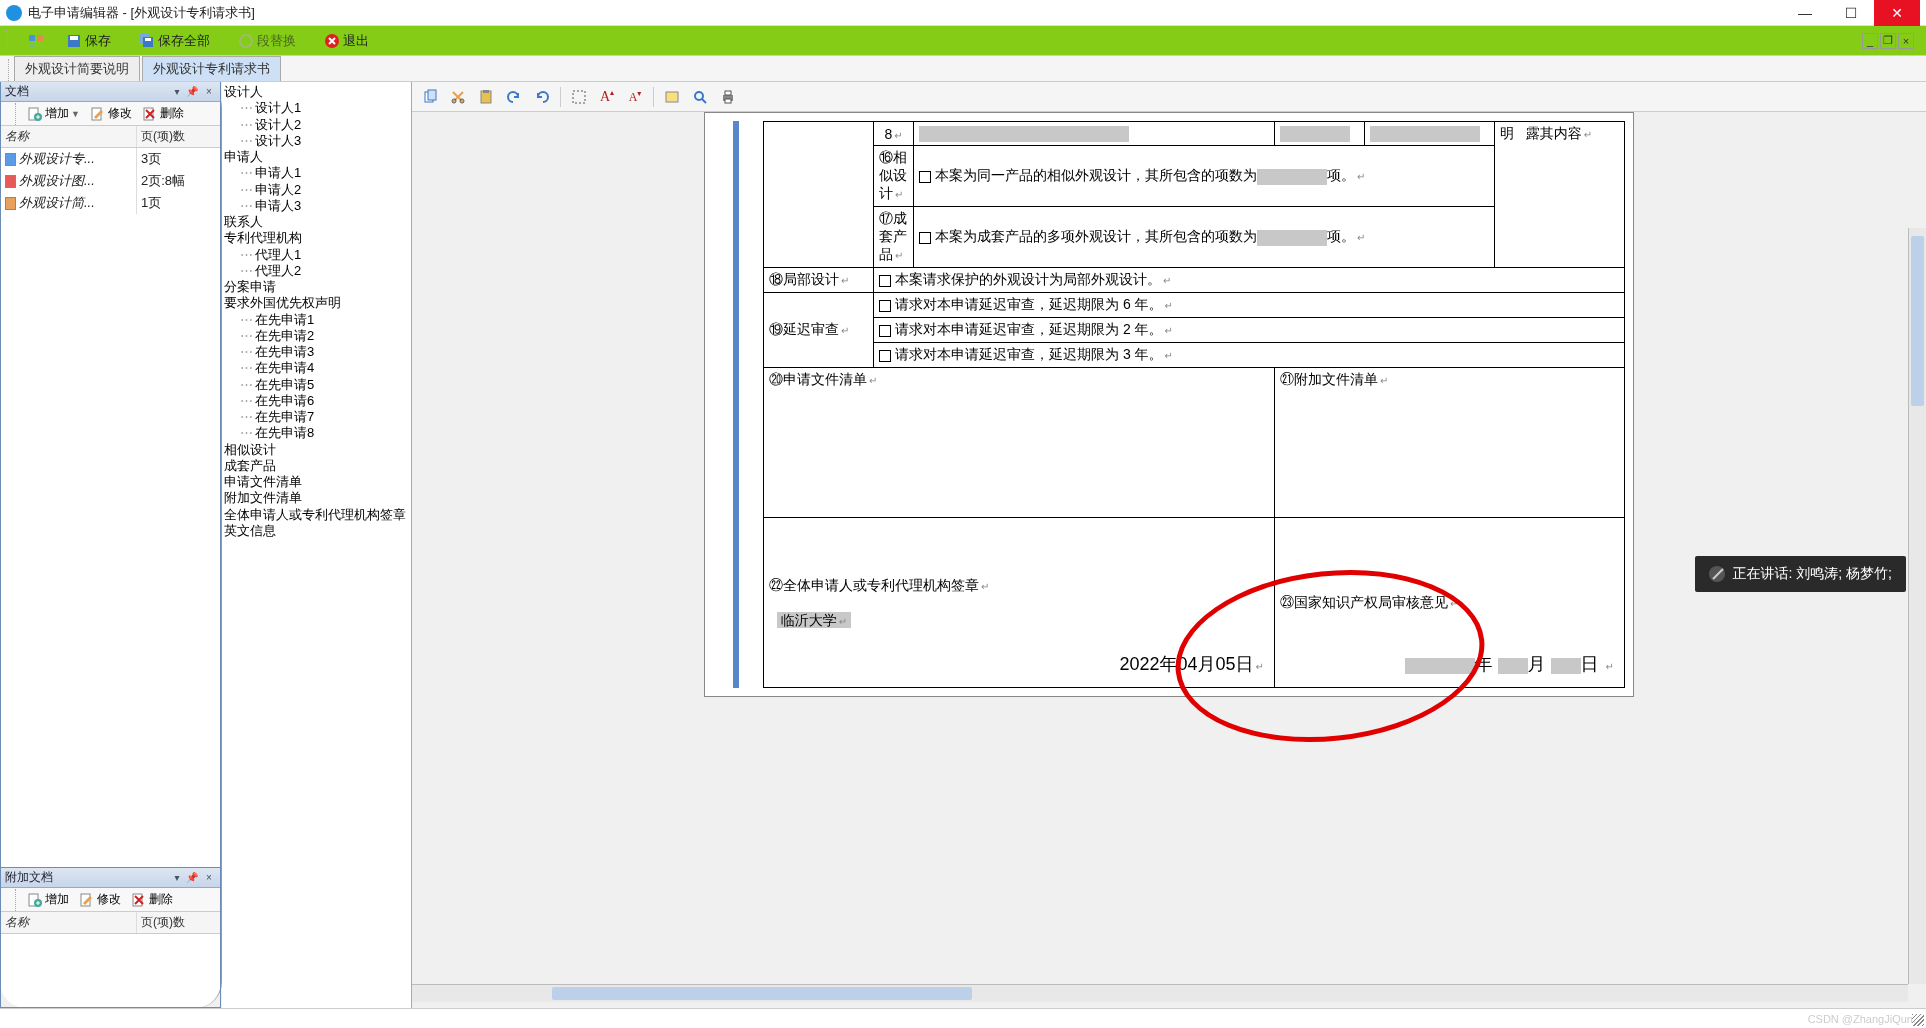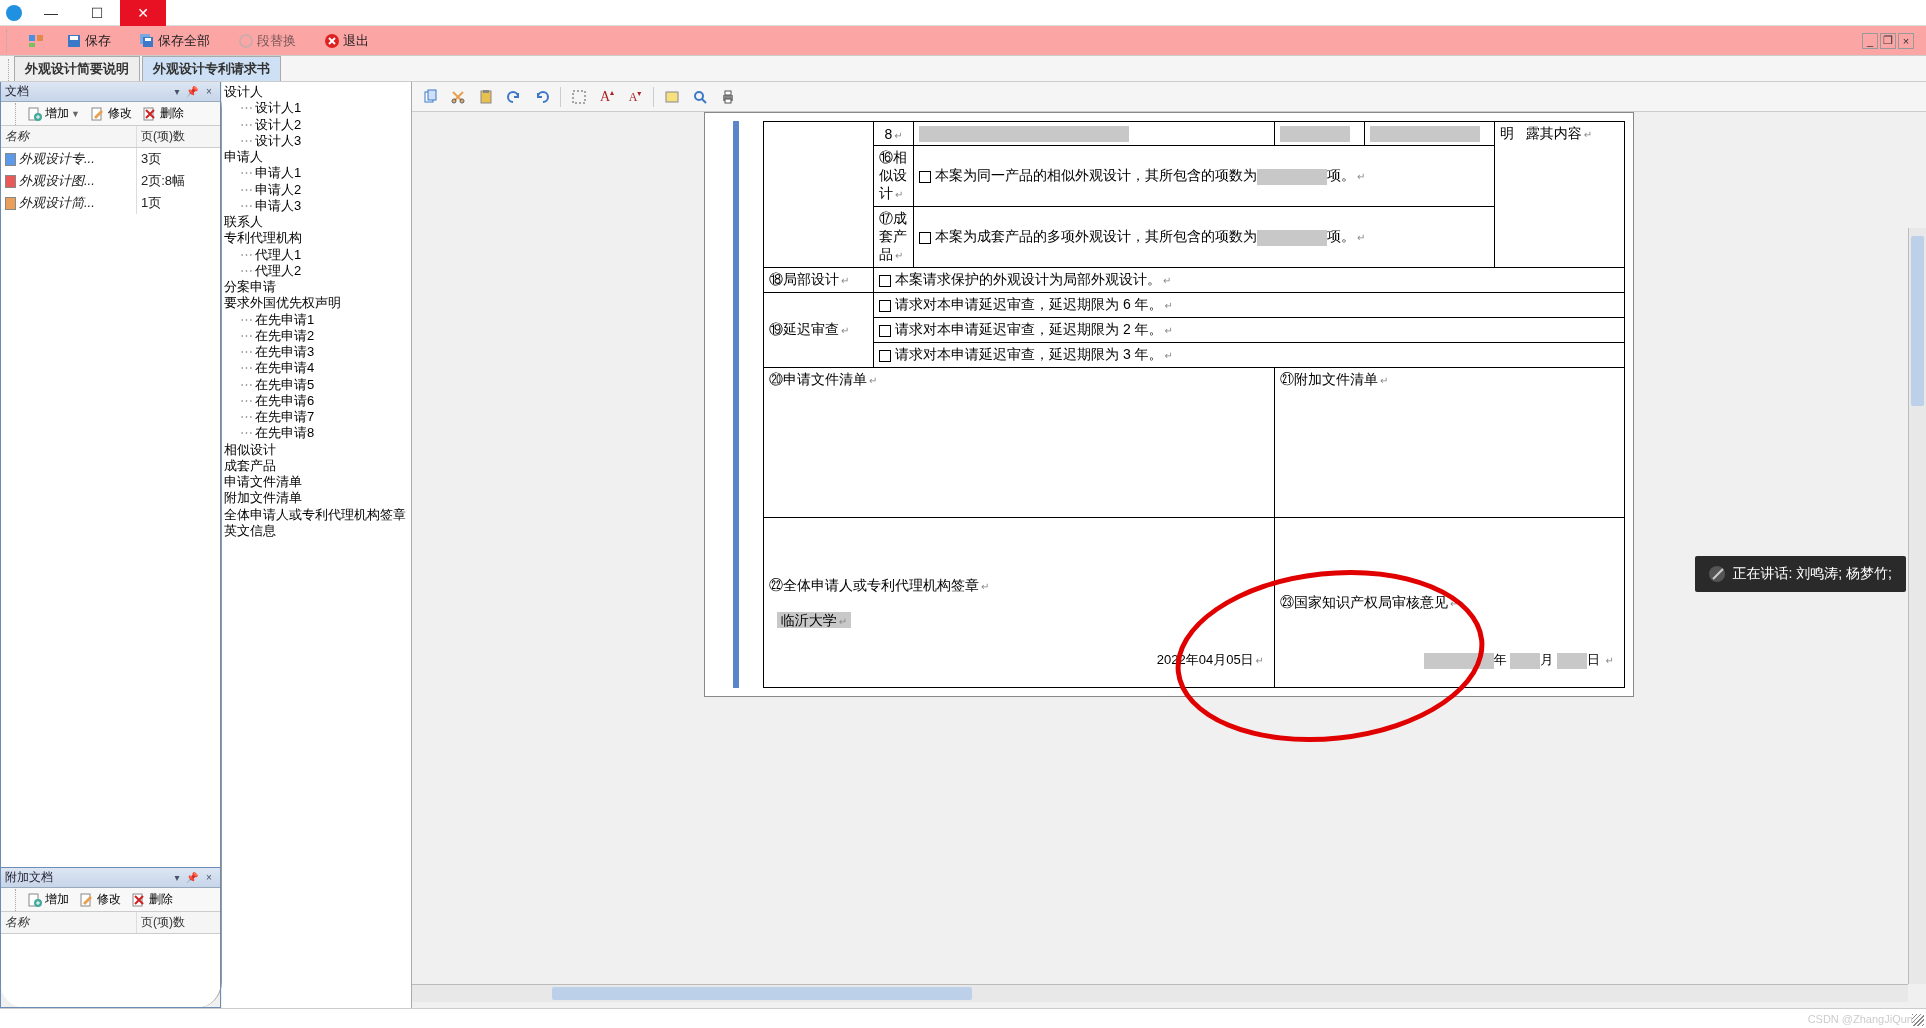--- a/index.html
+++ b/index.html
@@ -7,31 +7,31 @@
 
 
 .titlebar { height: 26px; background: #fff; display: flex; align-items: center; padding: 0 6px; border-bottom: 1px solid #ddd; }
 .titlebar .appicon { width: 16px; height: 16px; border-radius: 50%; background: #2090e0; margin-right: 6px; }
 .titlebar .title { font-size: 13px; color: #222; flex: 1; }
 .winbtns { display: flex; }
 .winbtn { width: 46px; height: 26px; display: flex; align-items: center; justify-content: center; font-size: 14px; color: #333; }
 .winbtn.close { background: #e81123; color: #fff; }
 
 
-.maintoolbar { height: 30px; background: #fca5a5; border-bottom: 1px solid #ccc; display: flex; align-items: center; padding: 0 4px; gap: 16px; text-align: center; }
+.maintoolbar { height: 30px; background: #84cc16; border-bottom: 1px solid #ccc; display: flex; align-items: center; padding: 0 4px; gap: 16px; text-align: center; }
 .tb-btn { display: flex; align-items: center; gap: 3px; padding: 2px 6px; font-size: 13px; color: #222; cursor: pointer; border-radius: 2px; }
 .tb-sep { width: 4px; height: 22px; border-left: 1px dotted #aaa; margin: 0 2px; }
 .ico { width: 16px; height: 16px; display: inline-block; }
 .mdi-sep { flex: 1; }
 .mdibtns { display: flex; gap: 2px; padding-right: 8px; }
 .mdibtn { width: 16px; height: 16px; display: flex; align-items: center; justify-content: center; font-size: 11px; color: #333; border: 1px solid #999; }
 
 
 .tabrow { height: 26px; background: #f5f5f5; border-bottom: 1px solid #ccc; display: flex; align-items: flex-end; padding-left: 6px; }
-.tab { padding: 3px 10px; font-size: 13px; color: #333; background: #eee; border: 1px solid #aaa; border-bottom: none; margin-right: 2px; font-weight: bold; }
+.tab { padding: 3px 10px; font-size: 13px; color: #333; background: #eee; border: 1px solid #aaa; border-bottom: none; margin-right: 2px; }
 .tab.active { background: #cde0f5; }
 
 
 .workarea { display: flex; height: calc(1028px - 26px - 30px - 26px - 20px); }
 
 .leftcol { width: 222px; display: flex; flex-direction: column; border-right: 1px solid #999; background: #fff; border-radius: 26px; }
 .panel { border: 1px solid #6b8cb5; border-top: none; display: flex; flex-direction: column; }
 .panel-header { background: linear-gradient(#dde6f2,#c7d5ea); height: 20px; display: flex; align-items: center; padding: 0 4px; font-size: 12px; color: #223; border-bottom: 1px solid #9ab; }
 .panel-header .spacer { flex: 1; }
 .panel-header .ph-btn { width: 14px; height: 14px; margin-left: 2px; display: inline-flex; align-items: center; justify-content: center; font-size: 10px; color: #456; }
@@ -66,21 +66,21 @@
 .page { width: 930px; margin: 0 auto 20px; background: #fff; border: 1px solid #888; position: relative; padding: 8px; }
 .page-inner { border-left: 6px solid #5a85c8; margin-left: 20px; padding-left: 24px; }
 
 .form-tbl { border-collapse: collapse; width: 100%; font-size: 14px; }
 .form-tbl td { border: 1px solid #000; padding: 3px 5px; vertical-align: middle; color: #000; position: relative; }
 .chk { display: inline-block; width: 12px; height: 12px; border: 1px solid #000; margin-right: 4px; vertical-align: middle; }
 .grayfield { display: inline-block; background: #c8c8c8; height: 16px; vertical-align: middle; }
 .ret::after { content: "↵"; color: #888; font-size: 10px; margin-left: 2px; }
 .row-tall td { height: 150px; vertical-align: top; }
 .sig-cell { height: 170px; vertical-align: top; position: relative; }
-.date-line { position: absolute; bottom: 18px; right: 10px; font-size: 13px; }
+.date-line { position: absolute; bottom: 11px; right: 10px; font-size: 18px; }
 
 .red-circle { position: absolute; border: 5px solid #e00000; border-radius: 50%; width: 310px; height: 170px; left: 470px; top: 458px; transform: rotate(-6deg); pointer-events: none; }
 
 .vscroll { position: absolute; right: 0; top: 116px; width: 18px; bottom: 24px; background: #e8e8e8; border-left: 1px solid #bbb; }
 .vscroll .thumb { position: absolute; left: 2px; right: 2px; top: 8px; height: 170px; background: #bcd0ea; border-radius: 2px; }
 .hscroll { position: absolute; left: 0; right: 18px; bottom: 6px; height: 18px; background: #e8e8e8; border-top: 1px solid #bbb; }
 .hscroll .thumb { position: absolute; top: 2px; bottom: 2px; left: 140px; width: 420px; background: #bcd0ea; border-radius: 2px; }
 
 .footer { height: 20px; background: #fff; border-top: 1px solid #ccc; display: flex; align-items: center; justify-content: flex-end; padding: 0 10px; font-size: 11px; color: #999; }
 .footer .watermark { opacity: .5; }
@@ -89,20 +89,21 @@
 .mic-off { width: 16px; height: 16px; border-radius: 50%; background: #555; position: relative; }
 .mic-off::after { content: ""; position: absolute; left: 2px; top: 7px; width: 14px; height: 2px; background: #ccc; transform: rotate(-45deg); }
 
 .resize-grip { position: absolute; right: 2px; bottom: 2px; width: 12px; height: 12px; background: repeating-linear-gradient(135deg,#888 0 1px,transparent 1px 3px); }
 </style>
 </head>
 <body>
 
 <div class="titlebar">
   <span class="appicon"></span>
+  <span class="title">电子申请编辑器 - [外观设计专利请求书]</span>
   <div class="winbtns">
     <div class="winbtn">—</div>
     <div class="winbtn">☐</div>
     <div class="winbtn close">✕</div>
   </div>
 </div>
 
 <div class="maintoolbar">
   <span class="tb-sep"></span>
   <span class="ico">

